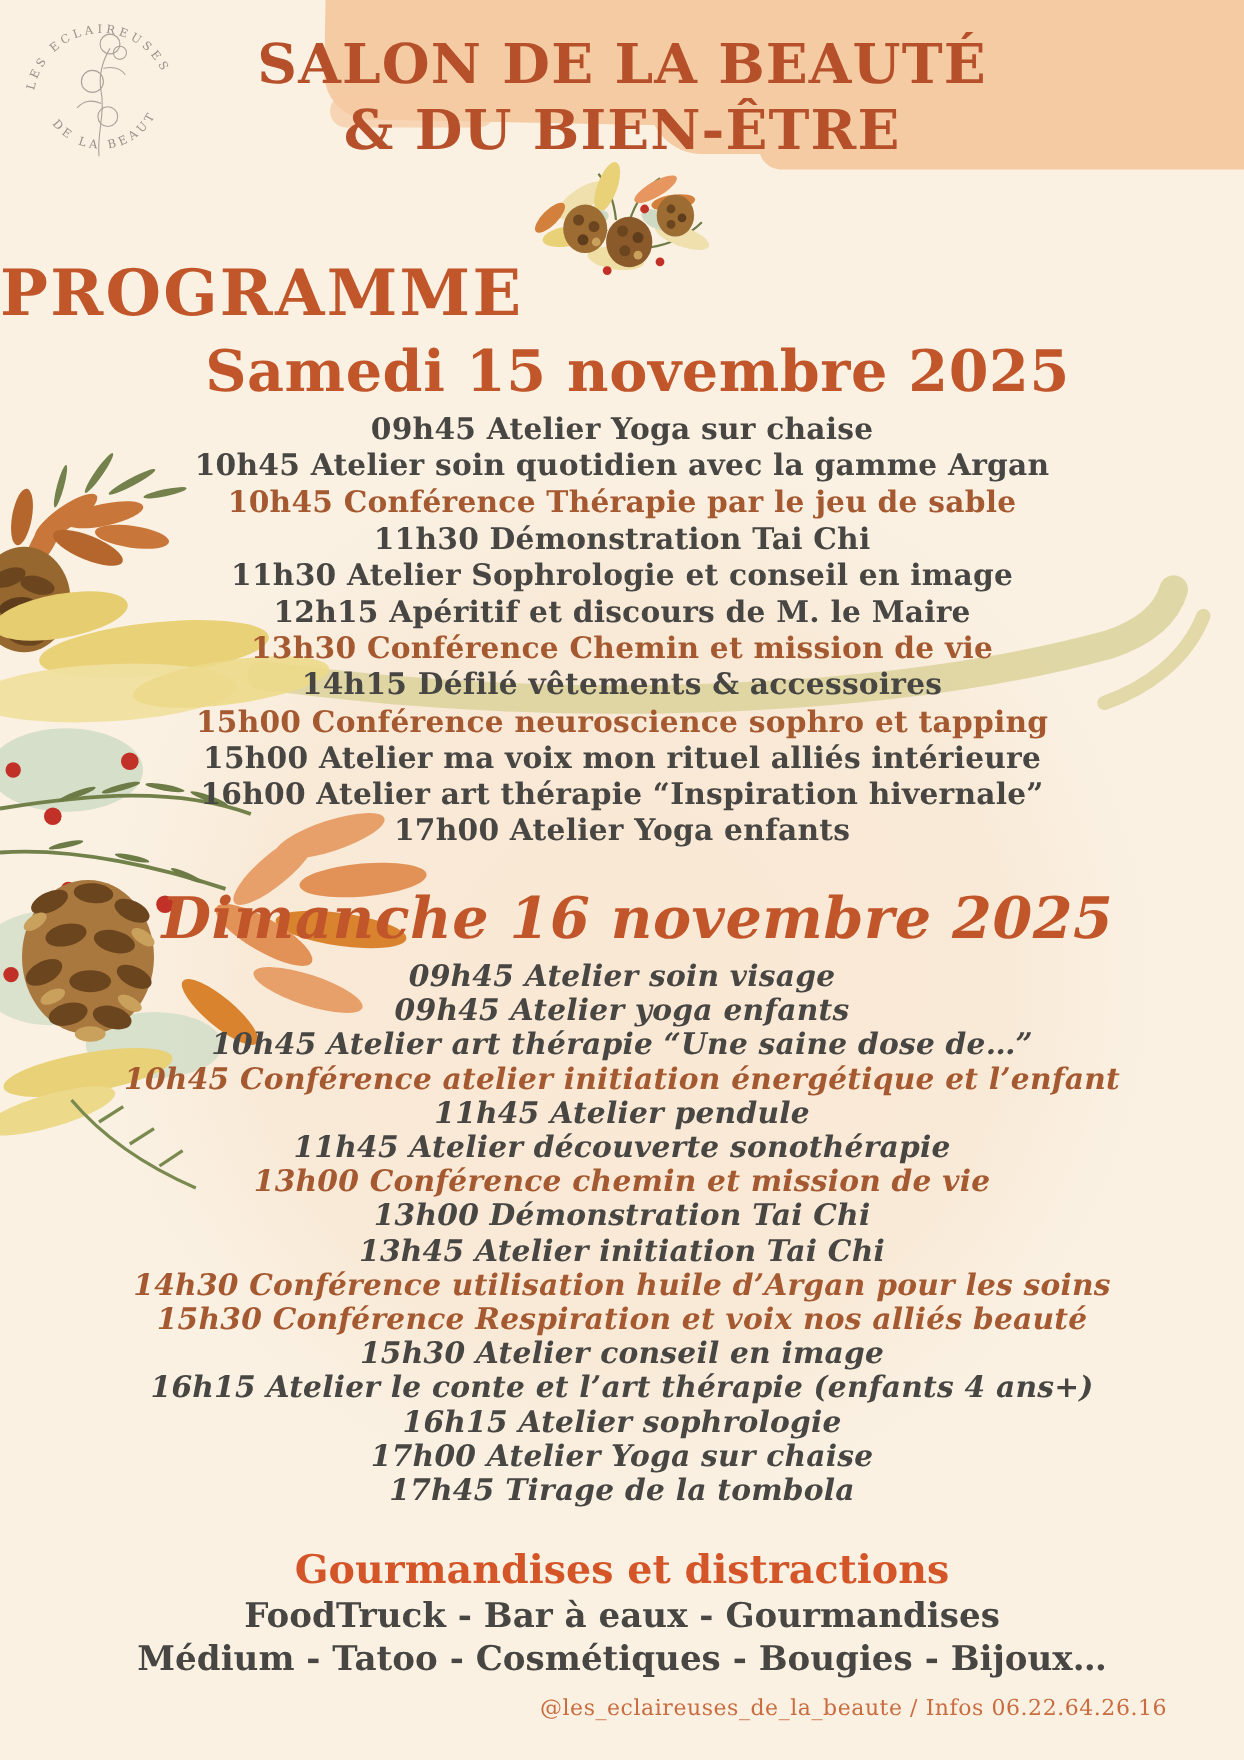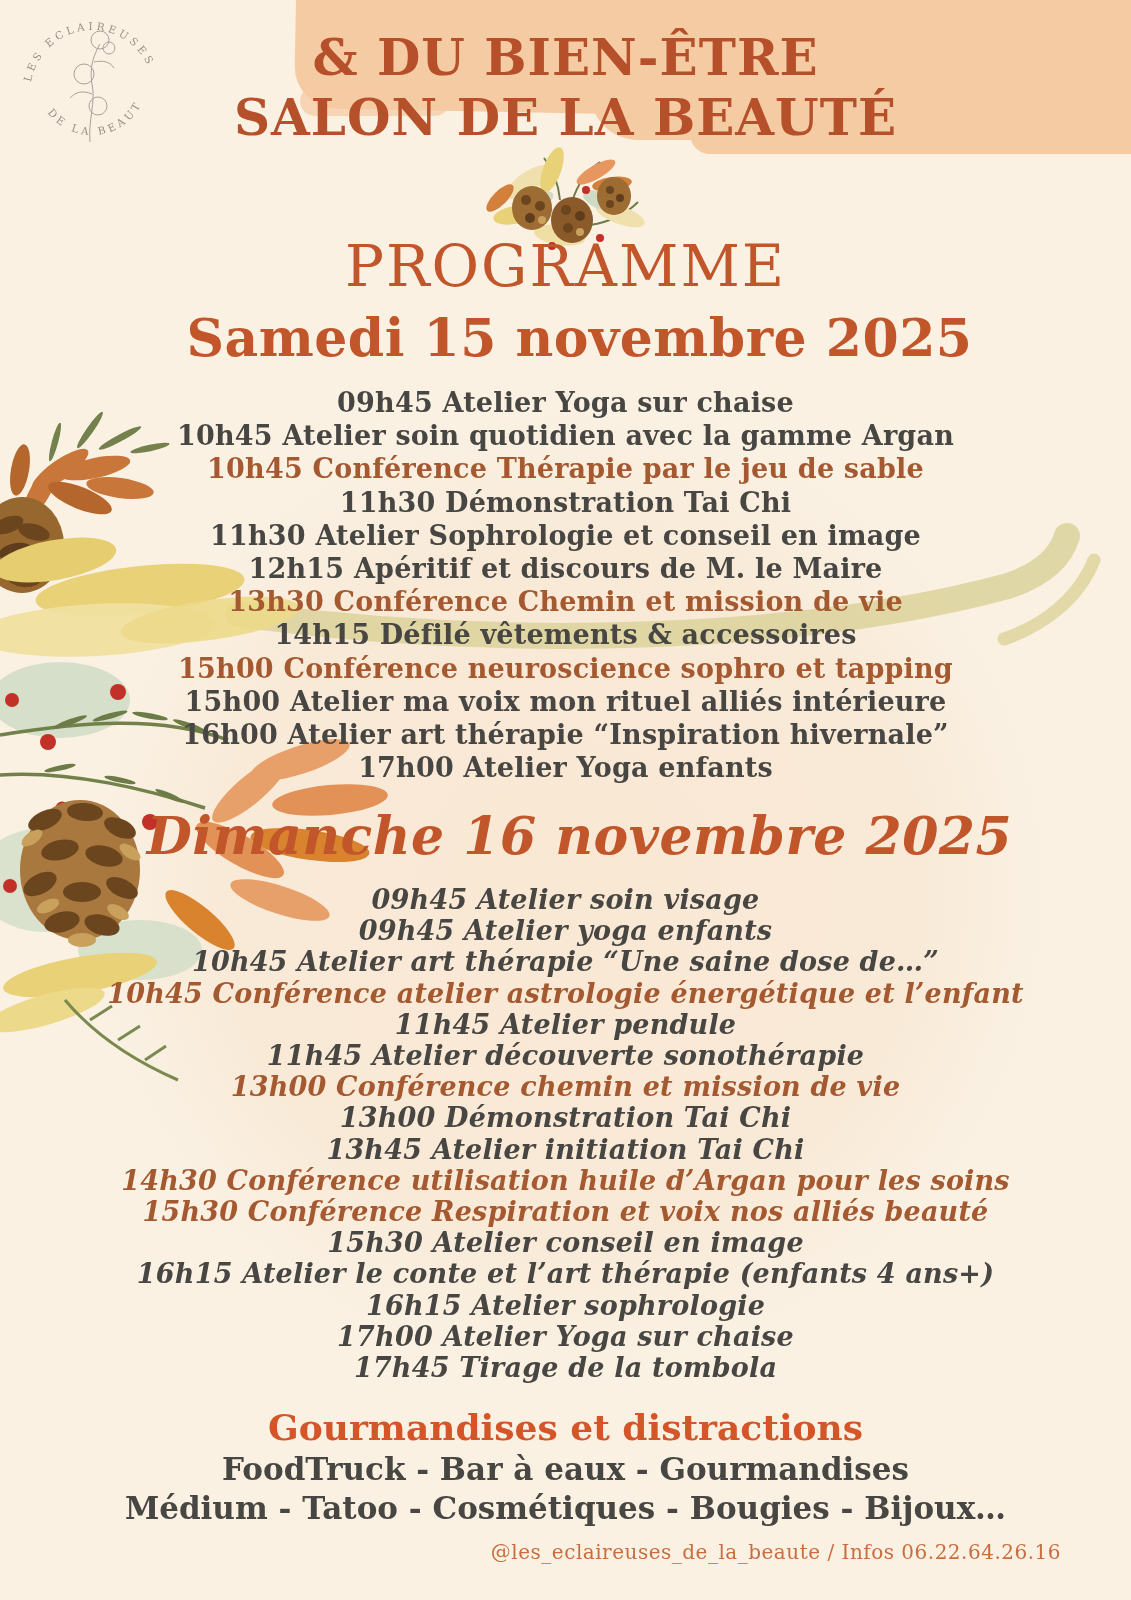--- a/index.html
+++ b/index.html
@@ -3,27 +3,27 @@
 <meta charset="utf-8">
 <style>
   html,body{margin:0;padding:0;}
   body{width:1131px;height:1600px;overflow:hidden;
        font-family:"DejaVu Serif","Liberation Serif",serif;}
   .page{position:relative;width:1131px;height:1600px;background:var(--background,#faf1e3);overflow:hidden;}
   .deco{position:absolute;top:0;left:0;pointer-events:none;}
   .content{position:absolute;left:0;top:0;width:100%;}
   .title-block{position:absolute;top:28px;left:0;width:100%;text-align:center;}
   .title-line{font-size:50px;line-height:60px;font-weight:bold;color:var(--title_orange);letter-spacing:1px;}
-  .programme{position:absolute;top:232px;left:0;width:100%;text-align:center;
-             font-size:58px;font-weight:normal;color:var(--heading_orange);letter-spacing:2px;}
+  .programme{position:absolute;top:232px;left:0;width:100%;
+             font-size:58px;font-weight:bold;color:var(--heading_orange);letter-spacing:2px;}
   .day{position:absolute;left:0;width:100%;text-align:center;}
   #day0{top:308px;}
   #day1{top:806px;font-style:italic;}
   .day-heading{font-size:52px;line-height:60px;font-weight:bold;color:var(--heading_orange);letter-spacing:0.5px;margin-left:28px;}
-  .events{margin-top:18px;}
+  .events{margin-top:6px;}
   .event{font-size:27px;font-weight:bold;color:var(--event_dark);letter-spacing:0.2px;}
   #day0 .event{line-height:33.2px;}
   #day1 .event{line-height:31.2px;}
   .event.hl{color:var(--event_highlight);}
   .extras{position:absolute;top:1382px;left:0;width:100%;text-align:center;margin-top:22px;}
   .extras-heading{font-size:36px;line-height:46px;font-weight:bold;color:var(--extras_orange);}
   .extras-line{font-size:31px;line-height:39px;font-weight:bold;color:var(--event_dark);}
   .footer{position:absolute;top:1540px;right:70px;font-size:20px;font-weight:normal;color:var(--footer_orange);letter-spacing:0.5px;}
   .logo{position:absolute;top:2px;left:12px;}
 </style>
@@ -234,22 +234,22 @@
       <circle cx="72" cy="72" r="10"></circle>
       <circle cx="86" cy="104" r="9"></circle>
       <path d="M80,92 C 70,88 64,90 58,96"></path>
       <path d="M82,60 C 92,58 98,60 102,66"></path>
     </g>
   </svg>
 
   <div class="content">
 
     <div class="title-block">
+      <div class="title-line">SALON DE LA BEAUTÉ</div>
       <div class="title-line">&amp; DU BIEN-ÊTRE</div>
-      <div class="title-line">SALON DE LA BEAUTÉ</div>
     </div>
 
     <div class="programme">PROGRAMME</div>
 
     <div class="day" id="day0">
       <div class="day-heading">Samedi 15 novembre 2025</div>
       <div class="events">
           <div class="event">09h45  Atelier Yoga sur chaise</div>
           <div class="event">10h45 Atelier soin quotidien avec la gamme Argan</div>
           <div class="event hl">10h45 Conférence Thérapie par le jeu de sable</div>
@@ -264,21 +264,21 @@
           <div class="event">17h00 Atelier Yoga enfants</div>
         </div>
     </div>
 
     <div class="day" id="day1">
       <div class="day-heading">Dimanche 16 novembre 2025</div>
       <div class="events">
           <div class="event">09h45 Atelier soin visage</div>
           <div class="event">09h45 Atelier yoga enfants</div>
           <div class="event">10h45 Atelier art thérapie “Une saine dose de…”</div>
-          <div class="event hl">10h45 Conférence atelier astrologie énergétique et l’enfant</div>
+          <div class="event hl">10h45 Conférence atelier initiation énergétique et l’enfant</div>
           <div class="event">11h45 Atelier pendule</div>
           <div class="event">11h45 Atelier découverte sonothérapie</div>
           <div class="event hl">13h00 Conférence chemin et mission de vie</div>
           <div class="event">13h00 Démonstration Tai Chi</div>
           <div class="event">13h45 Atelier initiation Tai Chi</div>
           <div class="event hl">14h30 Conférence utilisation huile d’Argan pour les soins</div>
           <div class="event hl">15h30 Conférence Respiration et voix nos alliés beauté</div>
           <div class="event">15h30 Atelier conseil en image</div>
           <div class="event">16h15 Atelier le conte et l’art thérapie (enfants 4 ans+)</div>
           <div class="event">16h15 Atelier sophrologie</div>

